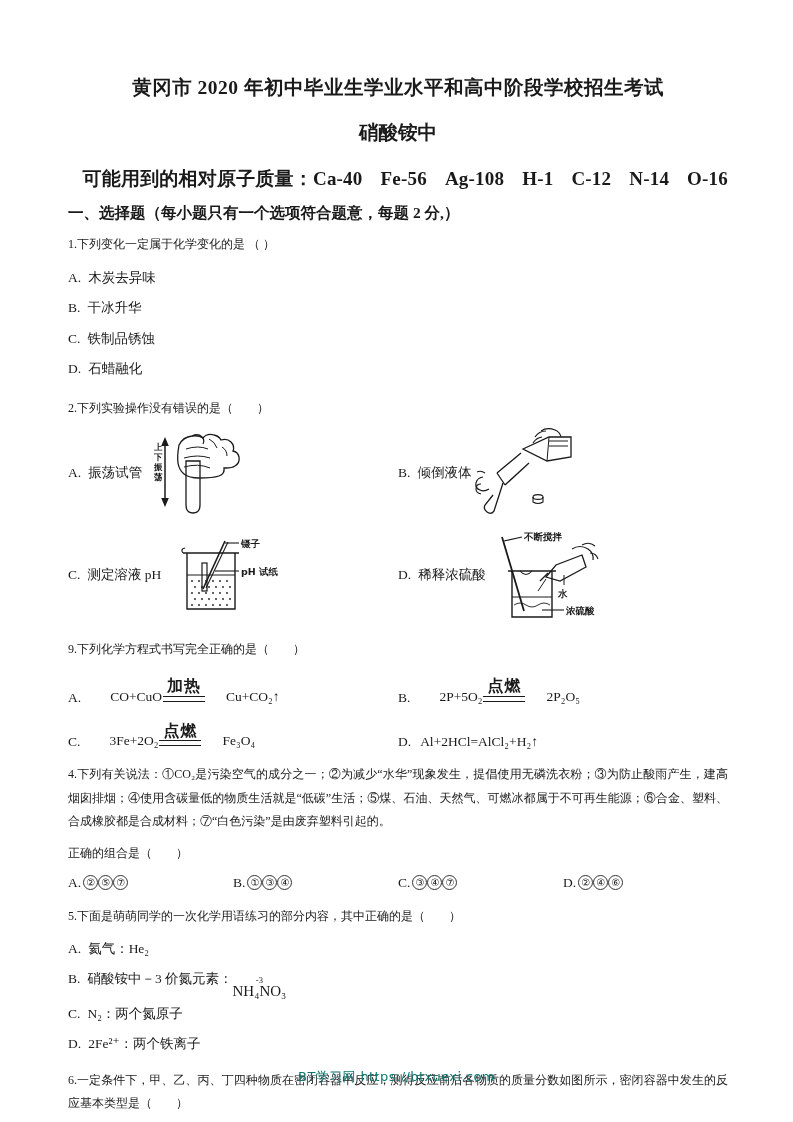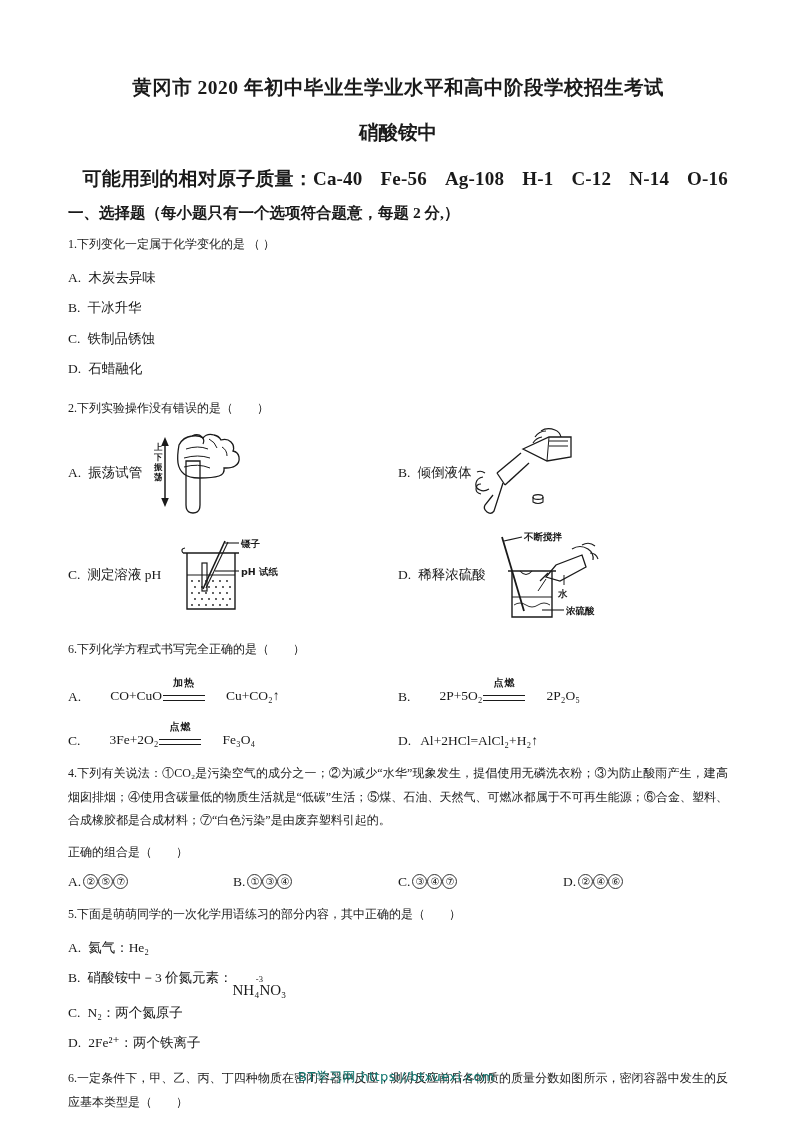--- a/index.html
+++ b/index.html
@@ -150,24 +150,24 @@
     white-space: nowrap;
   }
   .eq .side { padding-bottom: 1px; margin-left: 20px; }
   .cond {
     display: inline-flex;
     flex-direction: column;
     align-items: center;
     margin: 0 1px;
   }
   .cond .cond-txt {
-    font-size: 10px;
+    font-size: 16px;
     font-weight: bold;
     line-height: 1.1;
-    margin-bottom: 7px;
+    margin-bottom: 1px;
     letter-spacing: 1px;
   }
   .cond .dbl {
     width: 42px;
     height: 4px;
     border-top: 1.3px solid #1a1a1a;
     border-bottom: 1.3px solid #1a1a1a;
     margin-bottom: 4px;
   }
 
@@ -364,21 +364,21 @@
 
           <line x1="74" y1="50" x2="74" y2="60" stroke="#1a1a1a" stroke-width="1"></line>
           <text x="68" y="72" font-family="'DejaVu Sans',sans-serif" font-size="9.5" font-weight="bold" fill="#1a1a1a">水</text>
 
           <line x1="52" y1="85" x2="74" y2="85" stroke="#1a1a1a" stroke-width="1.1"></line>
           <text x="76" y="89" font-family="'DejaVu Sans',sans-serif" font-size="9.5" font-weight="bold" fill="#1a1a1a">浓硫酸</text>
         </svg>
       </div>
     </div>
 
-    <div class="q-stem">6.下列化学方程式书写完全正确的是（　　）</div>
+    <div class="q-stem">9.下列化学方程式书写完全正确的是（　　）</div>
 
     <div class="eq-row">
       <div class="eq-cell">
         <span class="lab">A.</span>
         <span class="eq">
           <span class="side">CO+CuO</span>
           <span class="cond">
             <span class="cond-txt">加热</span>
             <span class="dbl"></span>
           </span>

